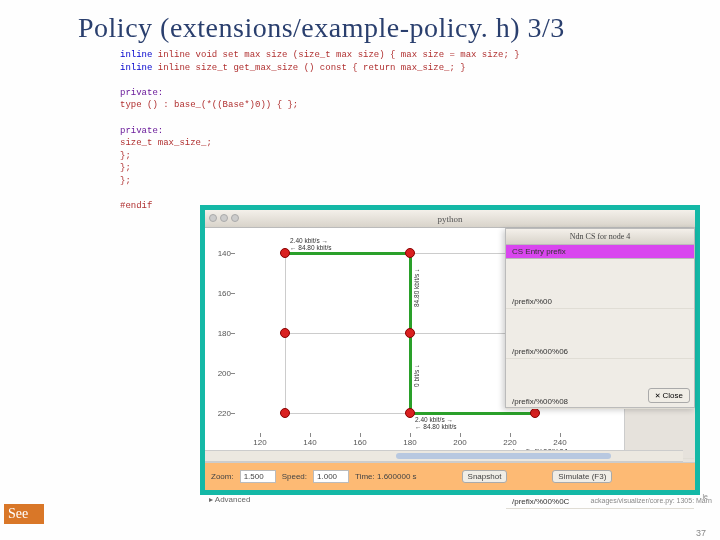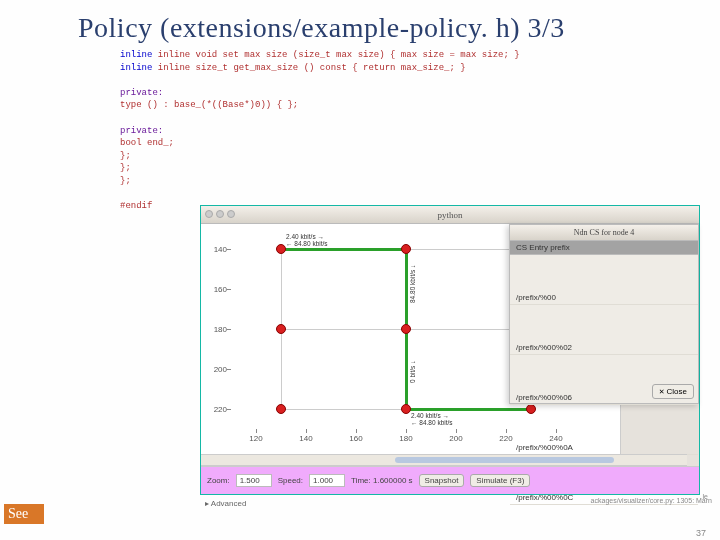--- a/index.html
+++ b/index.html
@@ -30,21 +30,21 @@
   }
   .code-area .kw { color: #0000cc; }
   .code-area .priv { color: #6a1b9a; }
   .screenshot {
     position: absolute;
     top: 205px;
     left: 200px;
     width: 500px;
     height: 290px;
     background: #e6e2dc;
-    border: 1px solid #14b8a6;
+    border: 5px solid #14b8a6;
   }
   .sc-titlebar {
     height: 18px;
     background: linear-gradient(#f4f0ea,#d8d3ca);
     border-bottom: 1px solid #bbb;
     font-size: 9px;
     text-align: center;
     line-height: 18px;
     color: #555;
     position: relative;
@@ -139,21 +139,21 @@
     height: 16px;
     background: linear-gradient(#f4f0ea,#d8d3ca);
     font-size: 8px;
     text-align: center;
     line-height: 16px;
     color: #444;
     border-bottom: 1px solid #bbb;
   }
   .popup-header {
     height: 14px;
-    background: #a3a3a3;
+    background: #d946ef;
     font-size: 8px;
     padding-left: 6px;
     line-height: 14px;
     color: #333;
     border-bottom: 1px solid #bbb;
     font-family: sans-serif;
   }
   .popup-rows {
     font-size: 8px;
     font-family: sans-serif;
@@ -178,21 +178,21 @@
   .popup-close::before {
     content: "✕ ";
     font-size: 7px;
   }
   .sc-bottombar {
     position: absolute;
     bottom: 0;
     left: 0;
     right: 0;
     height: 28px;
-    background: #f0abfc;
+    background: #fdba74;
     border-top: 1px solid #ccc;
     font-size: 8px;
     font-family: sans-serif;
     display: flex;
     align-items: center;
     padding: 0 6px;
     gap: 6px;
     color: #444;
   }
   .sc-bottombar .field {
@@ -202,20 +202,21 @@
     font-size: 8px;
     width: 36px;
     display: inline-block;
   }
   .sc-bottombar .btn {
     background: #f0ede6;
     border: 1px solid #aaa;
     border-radius: 3px;
     padding: 1px 5px;
     font-size: 8px;
+    margin-left: 39px;
   }
   .sc-adv {
     position: absolute;
     bottom: -14px;
     left: 4px;
     font-size: 8px;
     color: #666;
     font-family: sans-serif;
   }
   .sc-adv::before { content: "▸ "; }
@@ -282,21 +283,21 @@
 <div class="title">Policy (extensions/example-policy. h) 3/3</div>
 
 <div class="code-area">
   <div><span class="kw">inline</span> <span>inline void set max size (size_t max size) { max size  = max size; }</span></div>
   <div><span class="kw">inline</span> <span>inline size_t get_max_size () const { return max_size_; }</span></div>
   <br>
   <div class="priv">private:</div>
   <div>  type () : base_(*((Base*)0)) { };</div>
   <br>
   <div class="priv">private:</div>
-  <div>  bool end_;</div>
+  <div>  size_t max_size_;</div>
   <div>  };</div>
   <div>};</div>
   <div>};</div>
   <br>
   <div>#endif</div>
 </div>
 
 <div class="screenshot">
   <div class="sc-titlebar">
     <div class="lights">
@@ -359,22 +360,22 @@
         <div class="node" style="left: 175px; top: 180px;"></div>
         <div class="node" style="left: 300px; top: 180px;"></div>
       </div>
   </div>
 
   <div class="popup">
     <div class="popup-title">Ndn CS for node 4</div>
     <div class="popup-header">CS Entry prefix</div>
     <div class="popup-rows" id="popup-rows">
         <div>/prefix/%00</div>
-        <div>/prefix/%00%02</div>
         <div>/prefix/%00%06</div>
+        <div>/prefix/%00%08</div>
         <div>/prefix/%00%0A</div>
         <div>/prefix/%00%0C</div>
       </div>
     <div class="popup-close">Close</div>
   </div>
 
   <div class="scroll-h"></div>
 
   <div class="sc-bottombar">
     <span>Zoom:</span>

